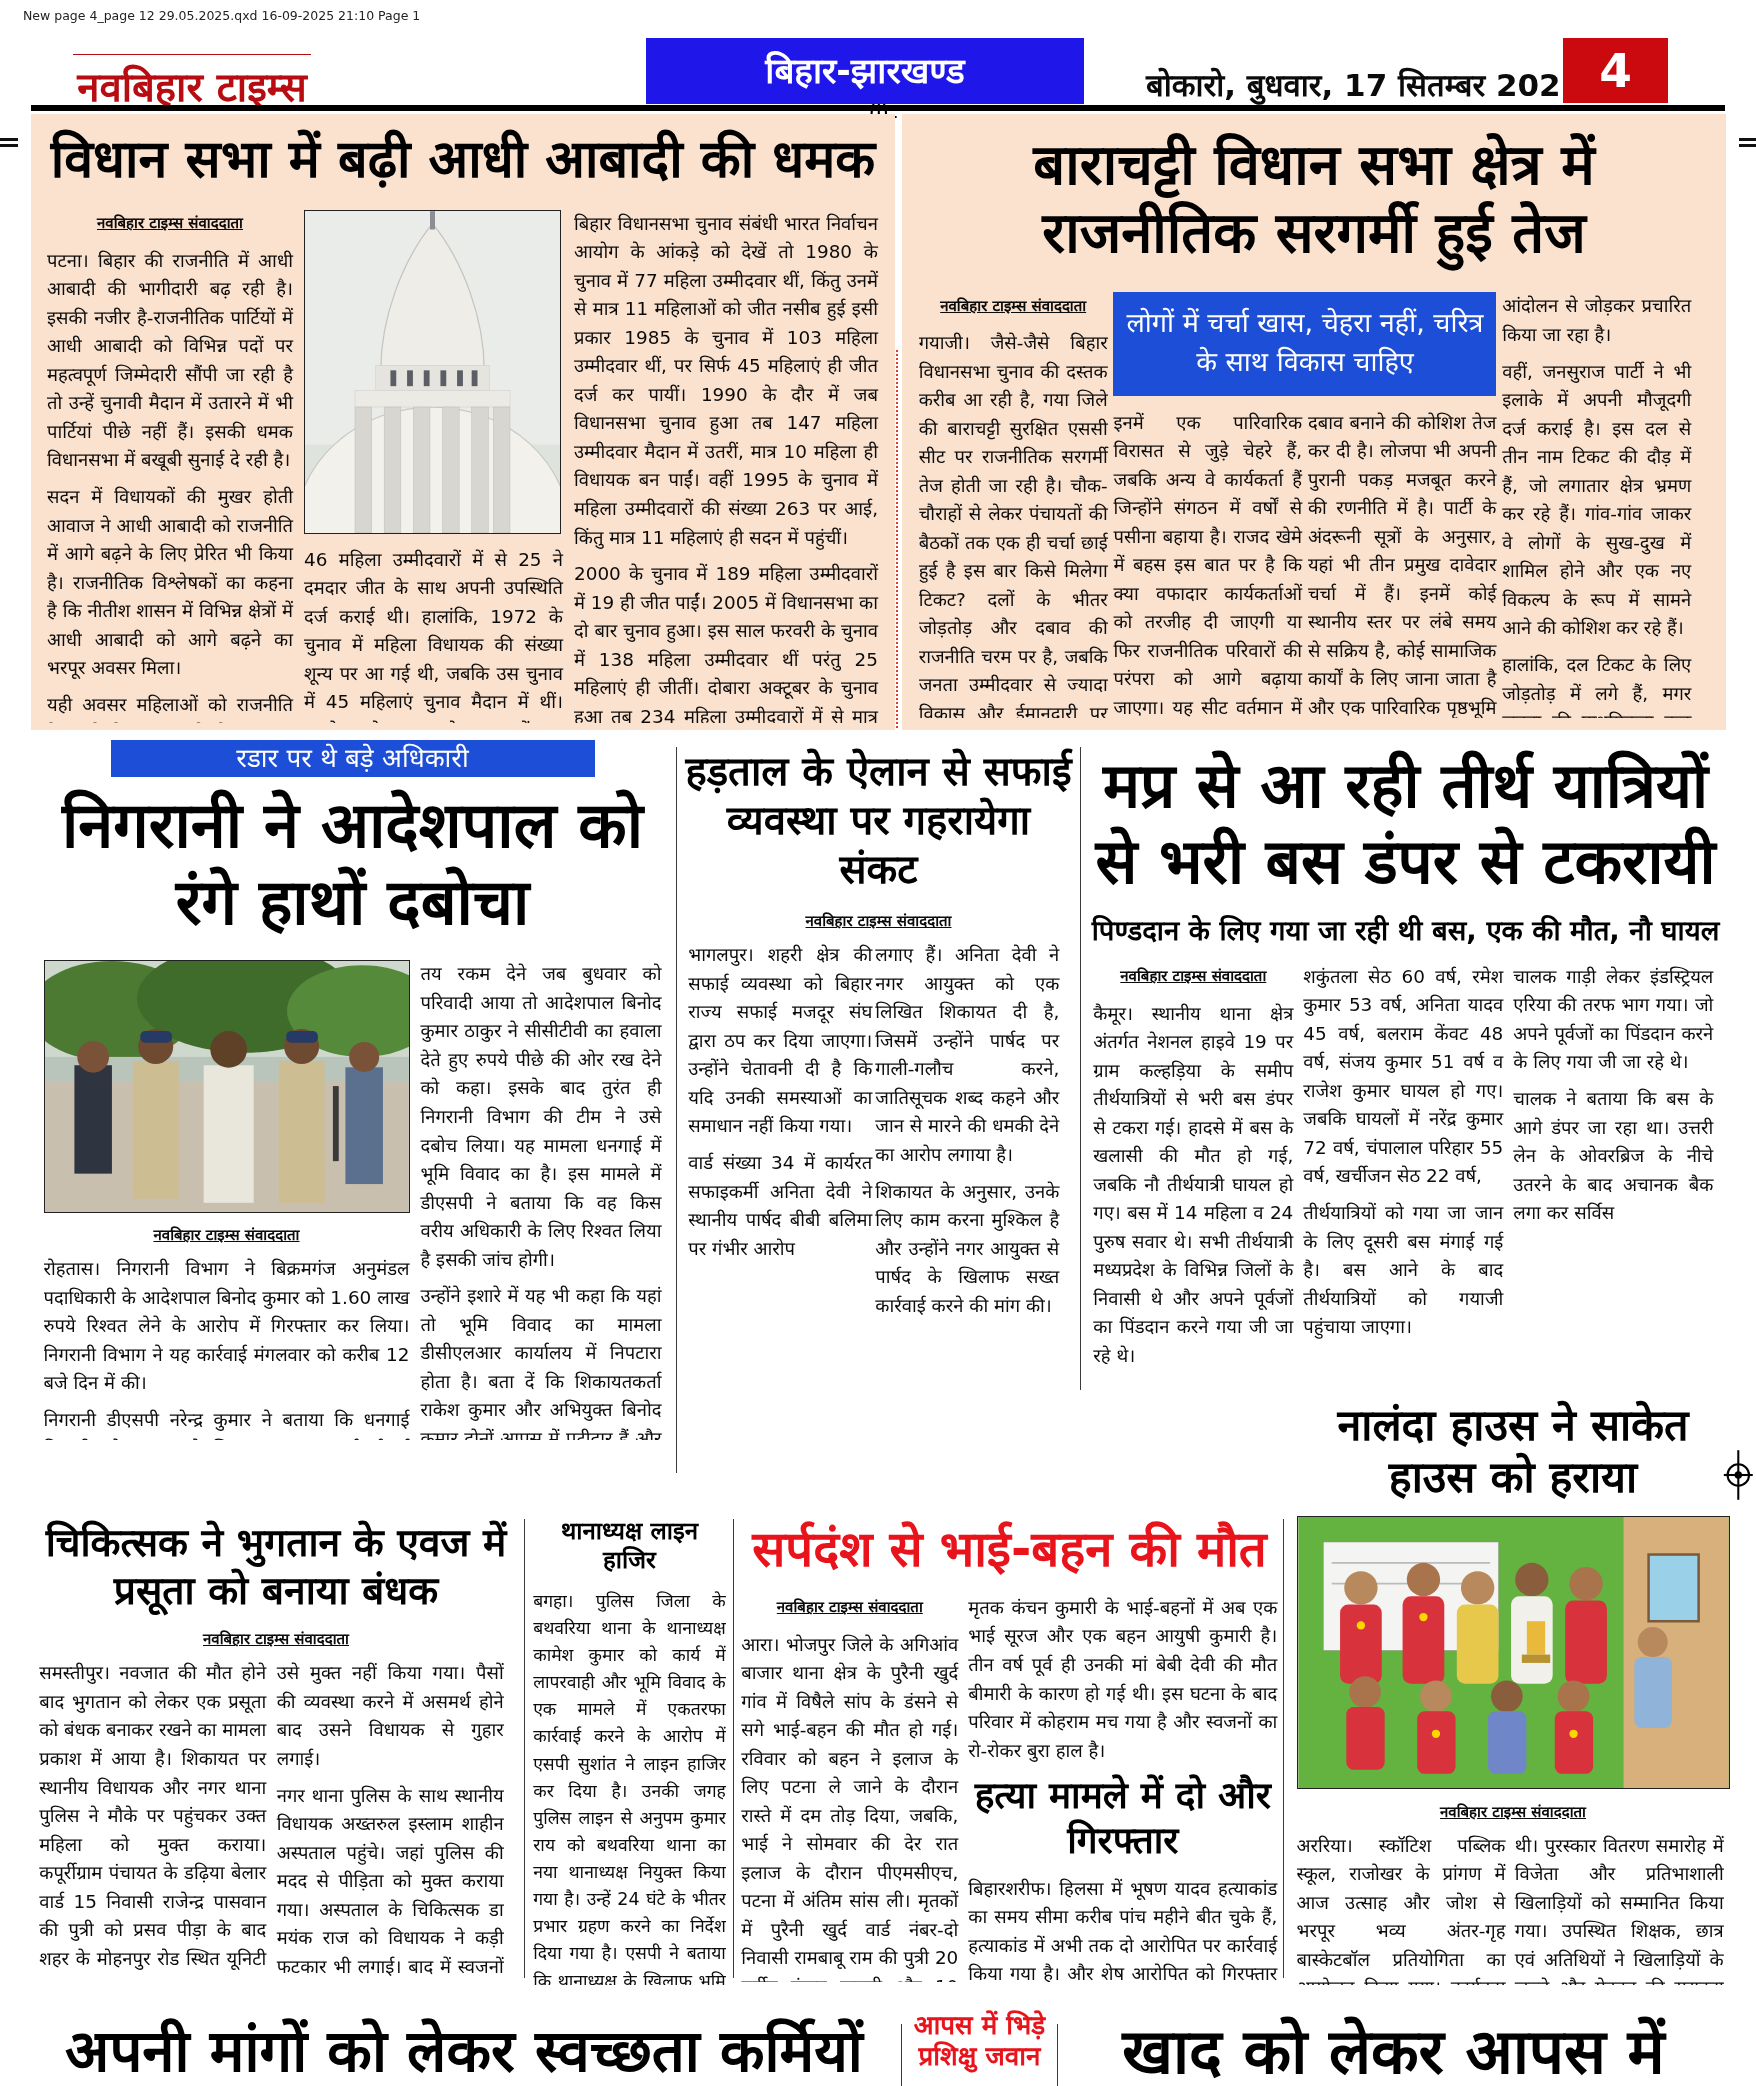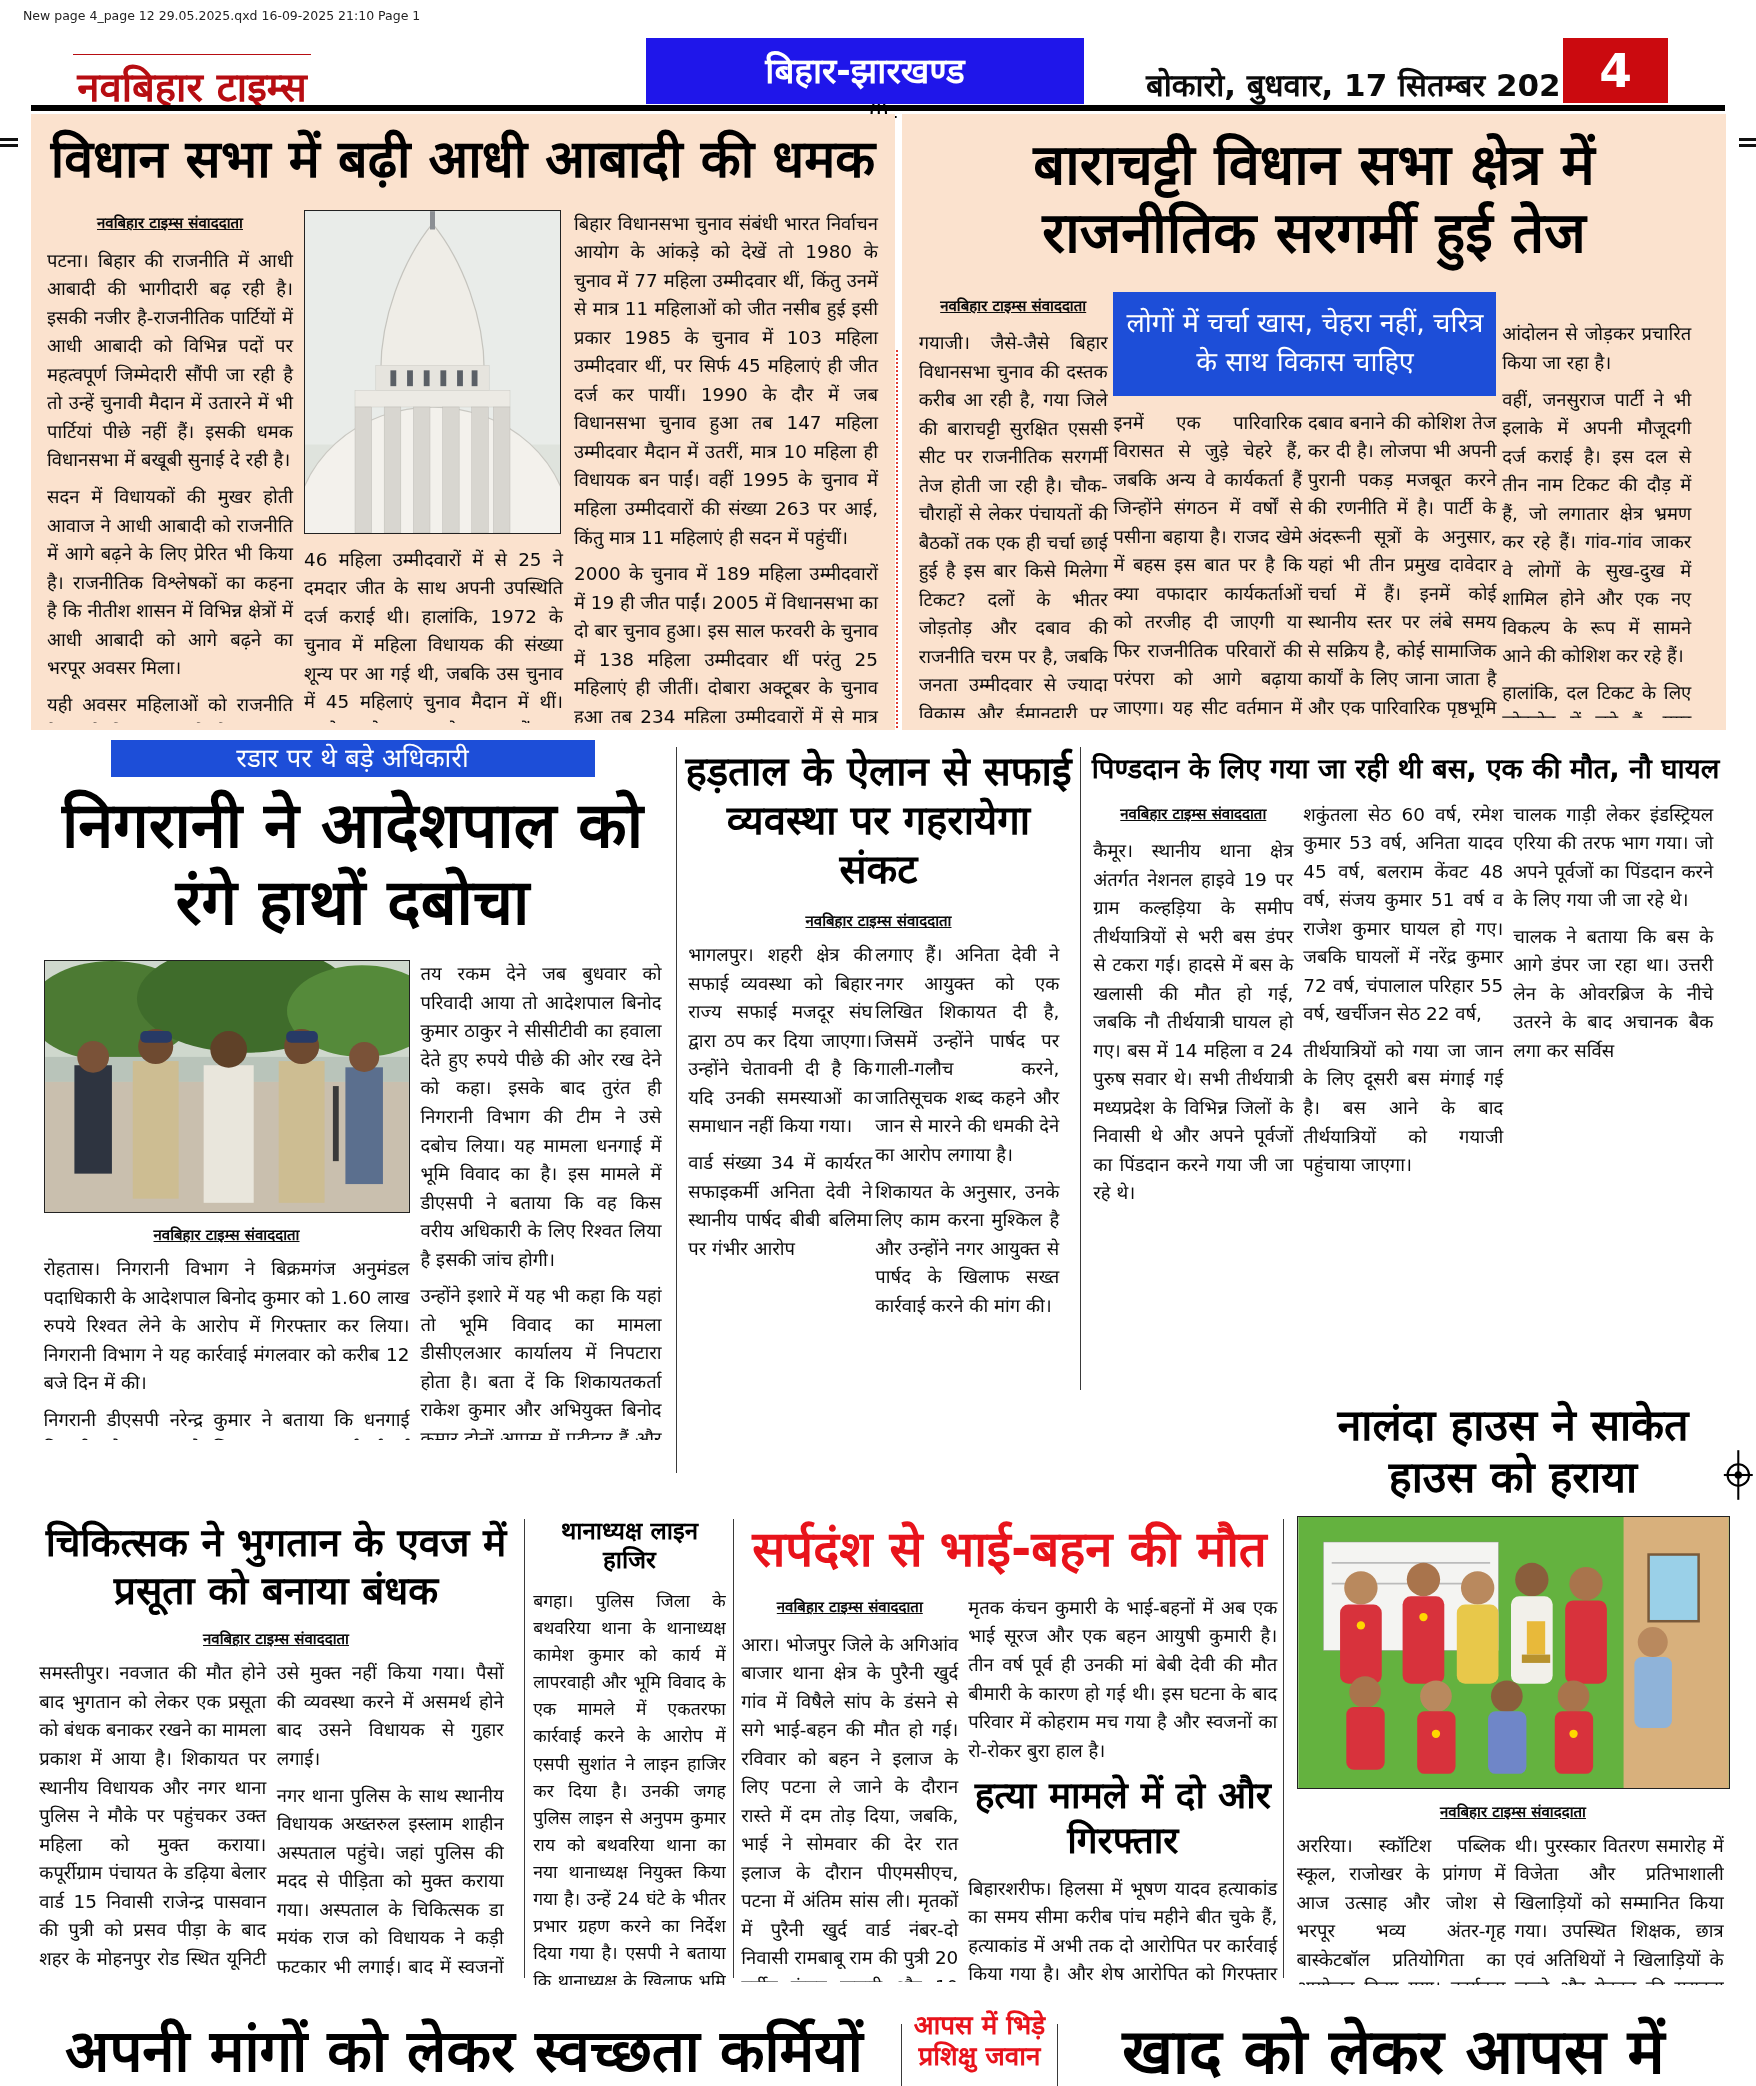--- a/index.html
+++ b/index.html
@@ -117,21 +117,21 @@
         <div class="redbox" style="height:104px;font-size:27px;line-height:1.45;padding:11px 12.5px;box-sizing:border-box;">लोगों में चर्चा खास, चेहरा नहीं, चरित्र के साथ विकास चाहिए</div>
         <div class="cols" style="gap:5.8px;margin-top:12.5px;">
           <div style="width:189px;" class="bodytxt">
               <div class="p">इनमें एक पारिवारिक विरासत से जुड़े चेहरे हैं, जबकि अन्य वे कार्यकर्ता हैं जिन्होंने संगठन में वर्षों से पसीना बहाया है। राजद खेमे में बहस इस बात पर है कि क्या वफादार कार्यकर्ताओं को तरजीह दी जाएगी या फिर राजनीतिक परिवारों की परंपरा को आगे बढ़ाया जाएगा। यह सीट वर्तमान में एनडीए के एक घटक दल के पास है।</div>
             </div>
           <div style="width:189px;" class="bodytxt">
               <div class="p">दबाव बनाने की कोशिश तेज कर दी है। लोजपा भी अपनी पुरानी पकड़ मजबूत करने की रणनीति में है। पार्टी के अंदरूनी सूत्रों के अनुसार, यहां भी तीन प्रमुख दावेदार चर्चा में हैं। इनमें कोई स्थानीय स्तर पर लंबे समय से सक्रिय है, कोई सामाजिक कार्यों के लिए जाना जाता है और एक पारिवारिक पृष्ठभूमि से आता है।</div>
             </div>
         </div>
       </div>
-      <div style="width:189px;margin-top:28px;" class="bodytxt">
+      <div style="width:189px;" class="bodytxt">
         <div class="p">आंदोलन से जोड़कर प्रचारित किया जा रहा है।</div>
         <div class="p">वहीं, जनसुराज पार्टी ने भी इलाके में अपनी मौजूदगी दर्ज कराई है। इस दल से तीन नाम टिकट की दौड़ में हैं, जो लगातार क्षेत्र भ्रमण कर रहे हैं। गांव-गांव जाकर वे लोगों के सुख-दुख में शामिल होने और एक नए विकल्प के रूप में सामने आने की कोशिश कर रहे हैं।</div>
         <div class="p">हालांकि, दल टिकट के लिए जोड़तोड़ में लगे हैं, मगर जनता की प्राथमिकता कुछ और है। ग्रामीण इलाकों में चर्चा करते लोग कहते हैं</div>
       </div>
     </div>
   </div>
 
   <div class="mod" style="left:31px;top:737px;width:643px;height:747px;">
     <div class="redbox" style="margin:3.3px auto 0;width:484px;height:37px;font-size:26px;line-height:37px;">रडार पर थे बड़े अधिकारी</div>
     <div class="hl" style="margin:11px 4.2px 0;font-size:63px;">निगरानी ने आदेशपाल को रंगे हाथों दबोचा</div>
@@ -188,20 +188,21 @@
       <div style="width:184px;" class="bodytxt">
         <div class="p">लगाए हैं। अनिता देवी ने नगर आयुक्त को एक लिखित शिकायत दी है, जिसमें उन्होंने पार्षद पर गाली-गलौच करने, जातिसूचक शब्द कहने और जान से मारने की धमकी देने का आरोप लगाया है।</div>
         <div class="p">शिकायत के अनुसार, उनके लिए काम करना मुश्किल है और उन्होंने नगर आयुक्त से पार्षद के खिलाफ सख्त कार्रवाई करने की मांग की।</div>
       </div>
     </div>
   </div>
 
   <div class="vrule" style="left:1080px;top:747px;height:643px;"></div>
 
   <div class="mod" style="left:1085px;top:737px;width:641px;height:653px;">
+    <div class="hl" style="margin:11px 2.5px 0;font-size:62px;">मप्र से आ रही तीर्थ यात्रियों से भरी बस डंपर से टकरायी</div>
     <div class="hl" style="margin:15px 2.5px 0;font-size:27.5px;">पिण्डदान के लिए गया जा रही थी बस,  एक की मौत, नौ घायल</div>
     <div class="cols" style="margin:15px 8.3px 0;gap:10px;height:401px;overflow:hidden;">
       <div style="width:200px;" class="bodytxt">
         <div class="byline">नवबिहार टाइम्स संवाददाता</div>
         <div class="p">कैमूर। स्थानीय थाना क्षेत्र अंतर्गत नेशनल हाइवे 19 पर ग्राम कल्हड़िया के समीप तीर्थयात्रियों से भरी बस डंपर से टकरा गई। हादसे में बस के खलासी की मौत हो गई, जबकि नौ तीर्थयात्री घायल हो गए। बस में 14 महिला व 24 पुरुष सवार थे। सभी तीर्थयात्री मध्यप्रदेश के विभिन्न जिलों के निवासी थे और अपने पूर्वजों का पिंडदान करने गया जी जा रहे थे।</div>
       </div>
       <div style="width:200px;" class="bodytxt">
         <div class="p">शकुंतला सेठ 60 वर्ष, रमेश कुमार 53 वर्ष, अनिता यादव 45 वर्ष, बलराम केंवट 48 वर्ष, संजय कुमार 51 वर्ष व राजेश कुमार घायल हो गए। जबकि घायलों में नरेंद्र कुमार 72 वर्ष, चंपालाल परिहार 55 वर्ष, खर्चीजन सेठ 22 वर्ष,</div>
         <div class="p">तीर्थयात्रियों को गया जा जान के लिए दूसरी बस मंगाई गई है। बस आने के बाद तीर्थयात्रियों को गयाजी पहुंचाया जाएगा।</div>
       </div>

